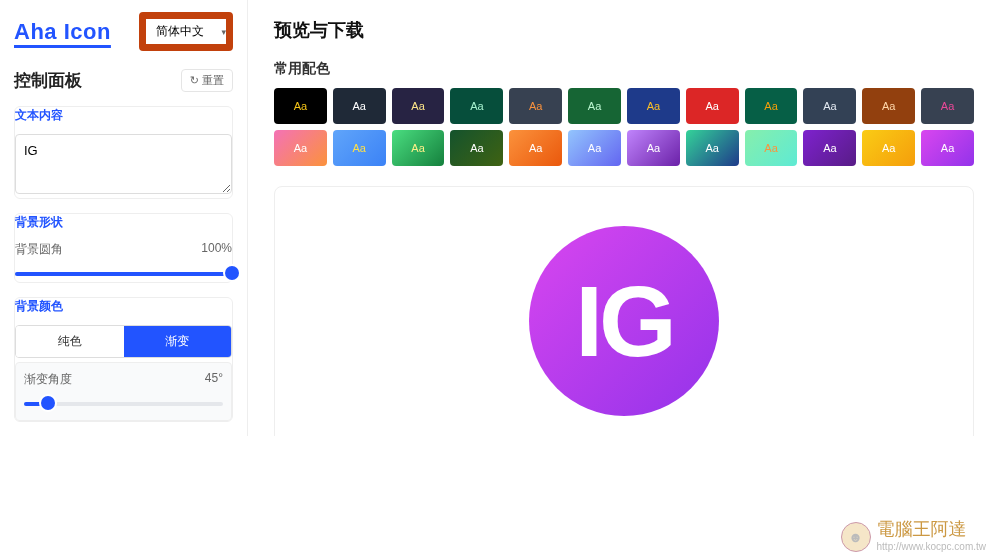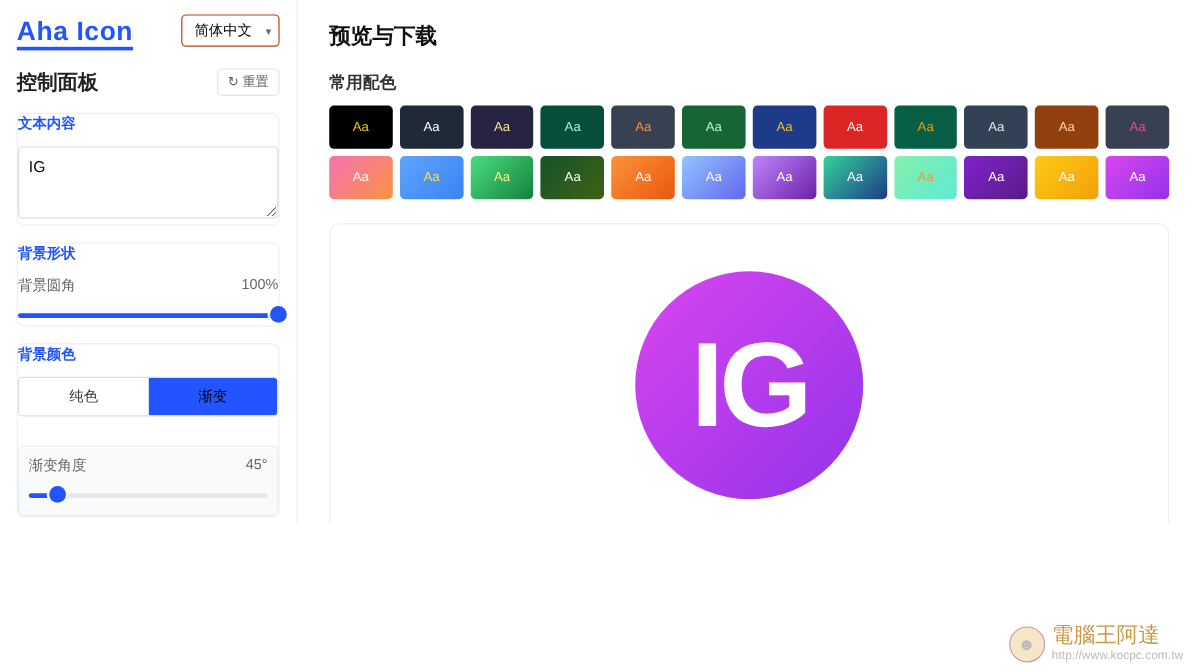--- a/index.html
+++ b/index.html
@@ -3,41 +3,41 @@
 <meta charset="utf-8">
 <style>
 * { box-sizing: border-box; margin: 0; padding: 0; font-family: -apple-system, BlinkMacSystemFont, "Segoe UI", Helvetica, Arial, sans-serif; }
 body { width: 1000px; height: 560px; overflow: hidden; background: #fff; position: relative; }
 
 .app { display: flex; height: 436px; }
 
 .sidebar { width: 248px; padding: 12px 14px; border-right: 1px solid #eee; overflow-y: auto; }
 .sidebar-head { display: flex; justify-content: space-between; align-items: center; margin-bottom: 18px; gap:8px;}
 .logo { font-size: 22px; font-weight: 700; color: #2254ff; text-decoration: underline; text-underline-offset: 6px; text-decoration-thickness: 3px; letter-spacing: 0.5px; }
-.lang-select { font-size: 12px; padding: 4px 22px 4px 10px; border: 1px solid #c2410c; border-radius: 4px; background: #fff; position: relative; }
+.lang-select { font-size: 12px; padding: 4px 22px 4px 10px; border: 7px solid #c2410c; border-radius: 4px; background: #fff; position: relative; }
 .lang-wrap { position: relative; }
 .lang-wrap .chev { position: absolute; right: 7px; top: 50%; transform: translateY(-50%); pointer-events: none; font-size: 9px; color:#666;}
 
 .panel-title-row { display: flex; justify-content: space-between; align-items: center; margin-bottom: 14px; }
 .panel-title { font-size: 17px; font-weight: 700; color: #222; }
 .reset-btn { font-size: 11px; color: #666; border: 1px solid #e5e5e5; background: #fff; padding: 3px 8px; border-radius: 4px; display:flex; align-items:center; gap:3px;}
 
 .card { border: 1px solid #eee; border-radius: 6px; margin-bottom: 14px; }
 .card-title { font-size: 12px; font-weight: 600; color: #2254ff; margin-bottom: 10px; }
 .card-sub { font-size: 12px; color: #666; display:flex; justify-content:space-between; margin-bottom:6px;}
 textarea { width: 100%; min-height: 60px; border: 1px solid #ddd; border-radius: 4px; padding: 8px; font-size: 13px; resize: vertical; }
 
 .slider-wrap { position: relative; height: 18px; }
 .slider-track { position: absolute; top: 8px; left: 0; right: 0; height: 4px; background: #e5e7eb; border-radius: 2px; }
 .slider-fill { position: absolute; top: 8px; left: 0; height: 4px; background: #2254ff; border-radius: 2px; }
 .slider-thumb { position: absolute; top: 2px; width: 14px; height: 14px; background: #2254ff; border-radius: 50%; transform: translateX(-50%); box-shadow: 0 0 0 2px #fff; }
 
-.btn-group { display: flex; border: 1px solid #ddd; border-radius: 4px; overflow: hidden; margin-bottom: 24px; }
+.btn-group { display: flex; border: 1px solid #ddd; border-radius: 4px; overflow: hidden; margin-bottom: 4px; }
 .btn-group button { flex: 1; padding: 7px 0; font-size: 12px; border: none; background: #fff; color: #333; }
-.btn-group button.active { background: #2254ff; color: #000000; }
+.btn-group button.active { background: #2254ff; color: #ffffff; }
 .btn-group.inner { border-color: #e5e5e5; }
 .btn-group.inner button { font-size: 11px; padding:6px 0;}
 .btn-group.inner button.active { background: #3b82f6; }
 .inner-box { background:#f9fafb; border:1px solid #eee; border-radius:4px; padding:8px; }
 
 .main { flex: 1; padding: 18px 26px; overflow-y: auto; background:#fff; }
 .main-title { font-size: 18px; font-weight: 700; margin-bottom: 18px; color:#111; }
 .section-label { font-size: 14px; font-weight:600; color:#333; margin-bottom: 10px; }
 
 .swatch-grid { display: grid; grid-template-columns: repeat(12, 1fr); gap: 6px; margin-bottom: 20px; }

